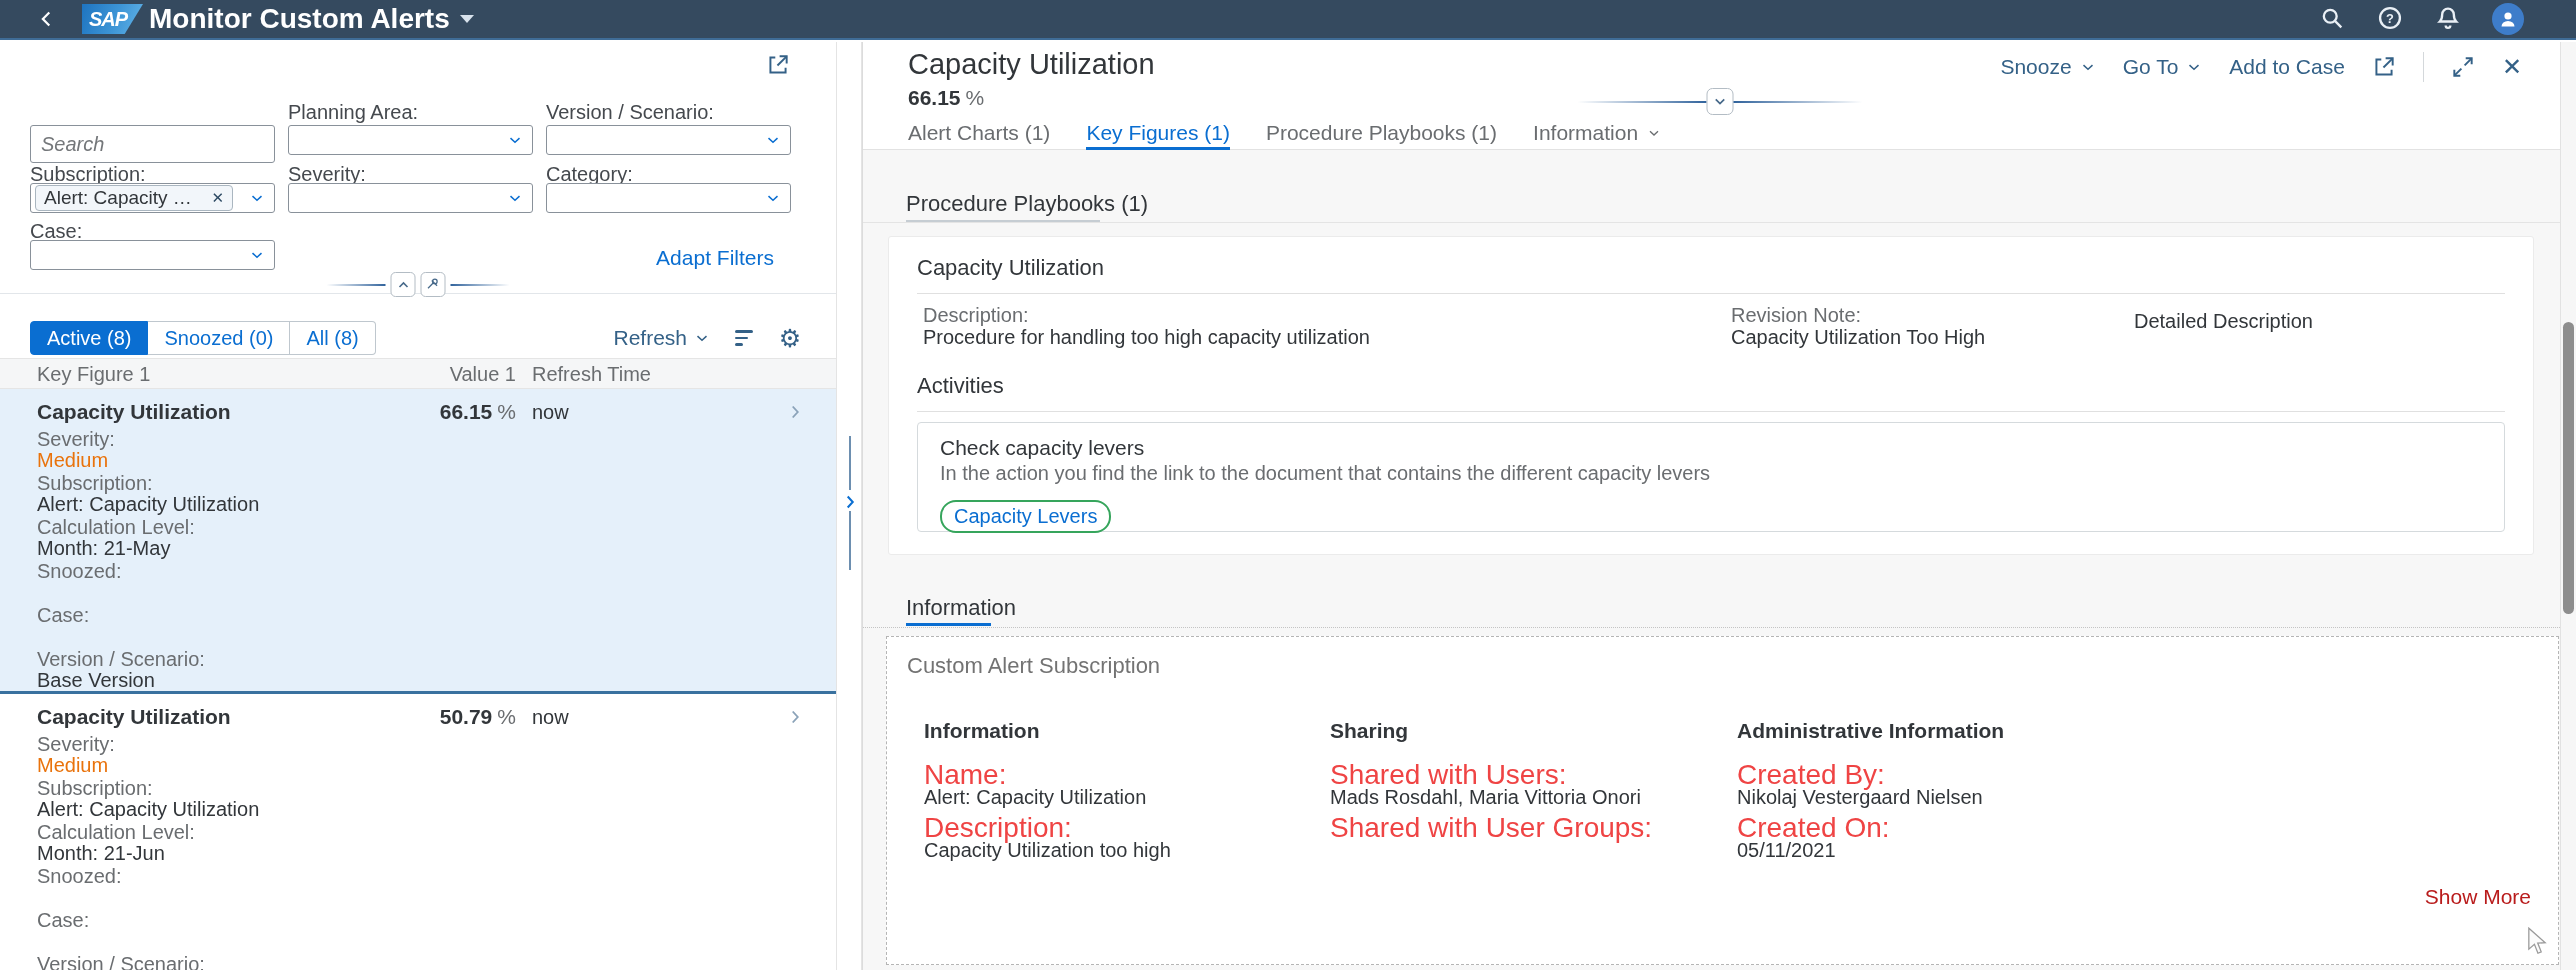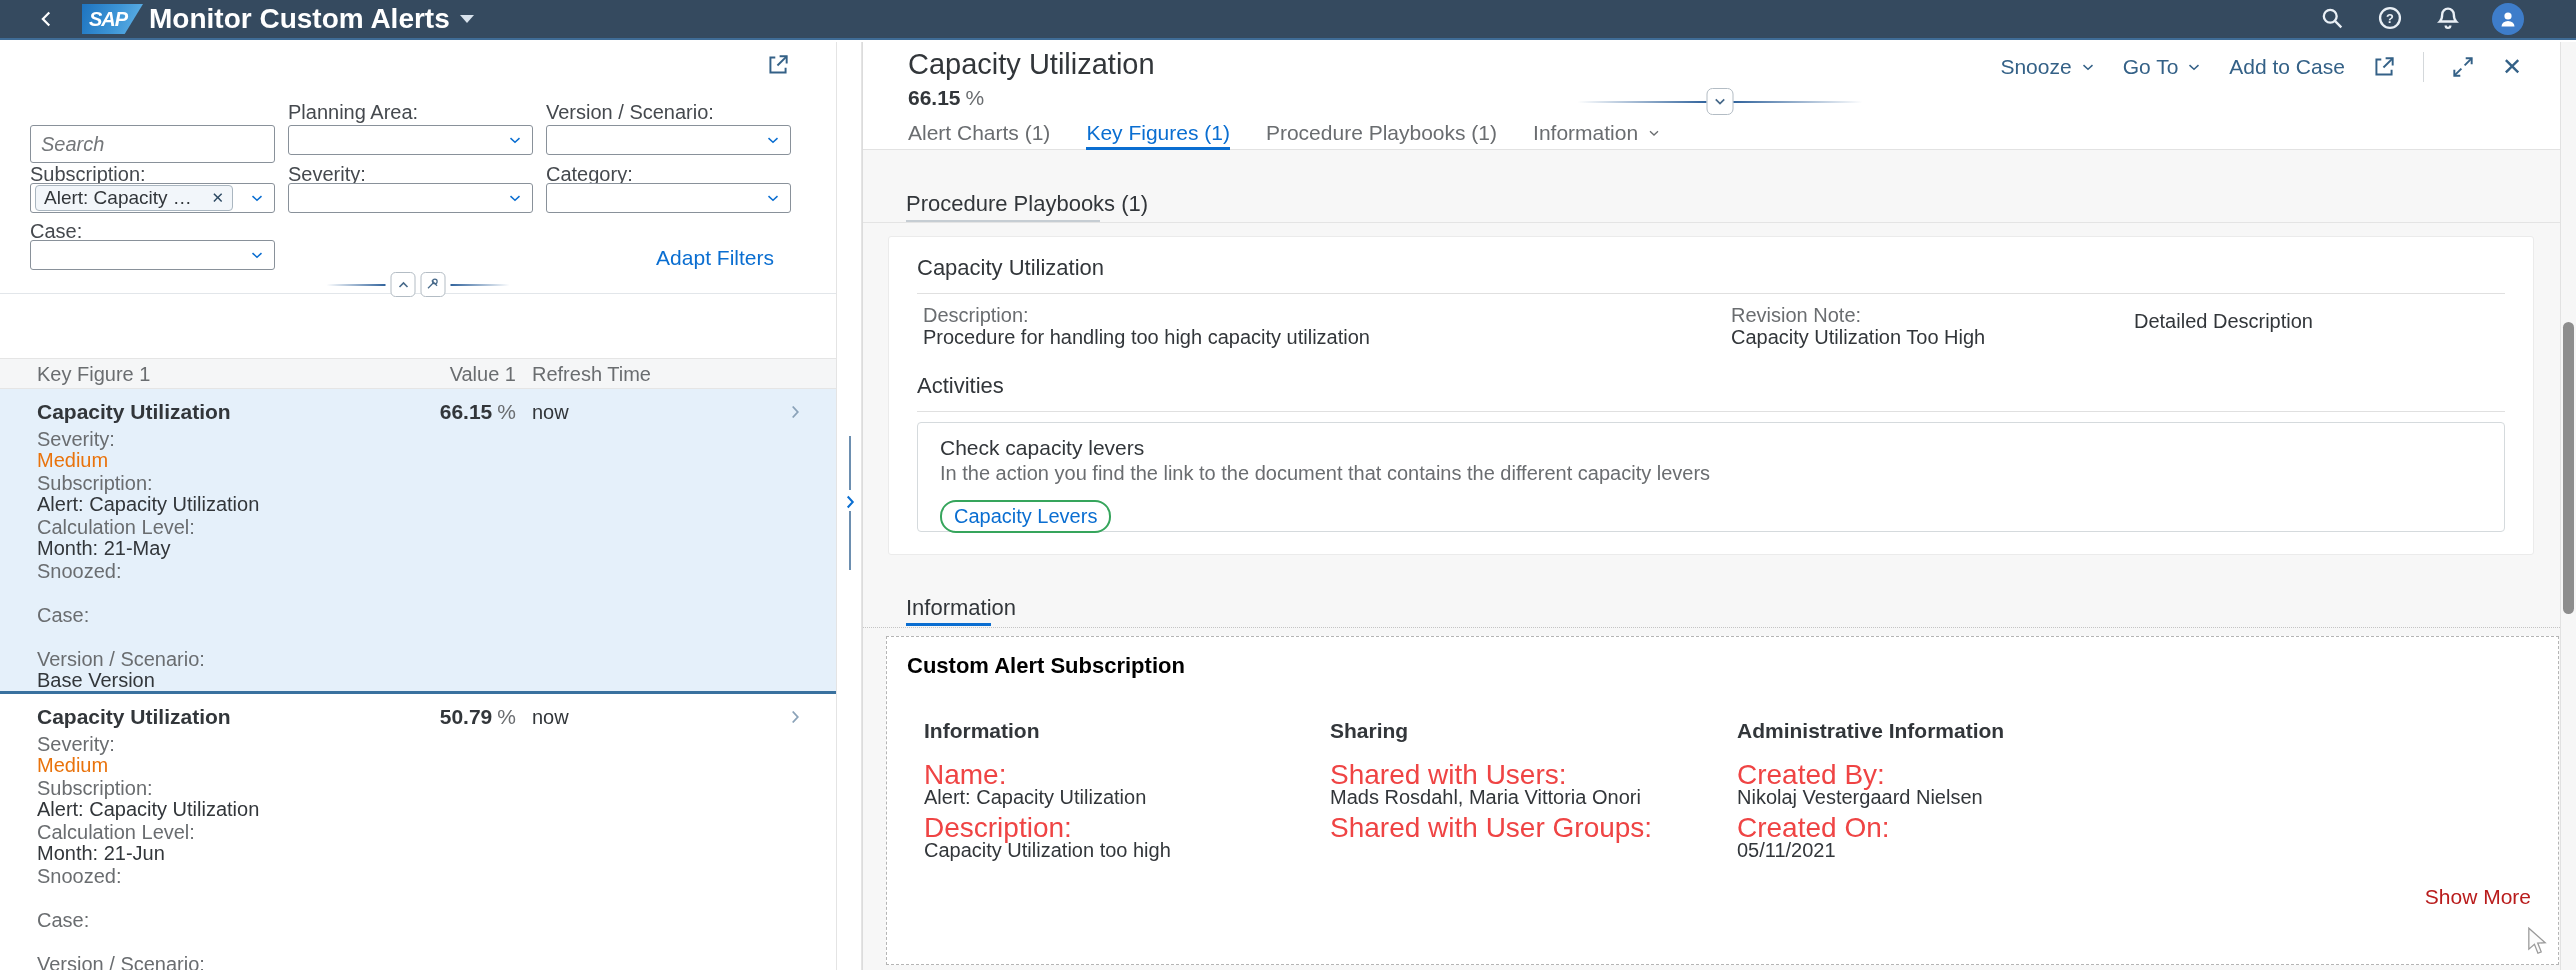--- a/index.html
+++ b/index.html
@@ -148,21 +148,21 @@
   .act-title { font-size: 22px; color: #32363a; margin-top: 4px; }
   .activity-card { margin-top: 10px; height: 110px; background: #fff; border: 1px solid #d5dadd;
     border-radius: 4px; padding: 14px 22px; }
   .ac-title { font-size: 21px; color: #32363a; line-height: 22px; }
   .ac-desc { font-size: 20px; color: #6a6d70; line-height: 22px; margin-top: 3px; }
   .green-btn { display: inline-block; margin-top: 16px; padding: 3px 12px; font-size: 20px;
     color: #0a6ed1; background: #fff; border: 2px solid #36a55c; border-radius: 16px; cursor: pointer; }
 
   .card2 { position: absolute; left: 23px; right: 17px; top: 486px; height: 329px;
     background: #fff; border: 1px dashed #b5b5b5; padding: 16px 0 0 20px; }
-  .cas-title { font-size: 22px; color: #000000; font-weight: bold; }
+  .cas-title { font-size: 22px; color: #737373; }
   .info-cols { position: absolute; left: 37px; top: 83px; display: grid; grid-template-columns: 406px 407px 495px; }
   .col-header { font-size: 21px; font-weight: bold; color: #32363a; line-height: 22px; margin-bottom: 22px; }
   .info-field { margin-bottom: 9px; }
   .info-field .lbl { font-size: 28px; color: #ef4444; line-height: 22px; }
   .info-field .val { font-size: 20px; color: #32363a; line-height: 22px; min-height: 22px; }
   .show-more { position: absolute; right: 27px; bottom: 55px; font-size: 21px; color: #b91c1c; cursor: pointer; }
 
   
   .scrollbar { position: absolute; right: 0; top: 42px; width: 16px; height: 929px;
     background: #f6f6f6; border-left: 1px solid #e2e2e2; }
@@ -285,20 +285,45 @@
       <div class="mini-btn">
         <svg width="15" height="15" viewBox="0 0 24 24" fill="none" stroke="currentColor" stroke-width="2">
             <circle cx="15" cy="7" r="3.6"></circle>
             <path d="M12.3 9.7 L4 18"></path>
             <path d="M10 5.5 l8.5 8.5"></path>
           </svg>
       </div>
     </div>
   </div>
 
+  <div class="list-toolbar">
+    <div class="seg">
+      <div class="seg-btn sel">Active (8)</div>
+      <div class="seg-btn">Snoozed (0)</div>
+      <div class="seg-btn">All (8)</div>
+    </div>
+    <div class="lt-right">
+      <div class="refresh-btn">
+        <span>Refresh</span>
+        <svg class="sm-chev" viewBox="0 0 24 24" fill="none" stroke="currentColor" stroke-width="2">
+            <path d="M6 9.5 L12 15 L18 9.5"></path>
+          </svg>
+      </div>
+      <div class="icon-btn">
+        <span class="filter-lines">
+            <i style="width:18px"></i>
+            <i style="width:13px"></i>
+            <i style="width:8px"></i>
+          </span>
+      </div>
+      <div class="icon-btn">
+          <span class="gear-glyph">⚙</span>
+        </div>
+    </div>
+  </div>
 
   <div class="tbl-head">
     <span class="c-name">Key Figure 1</span>
     <span class="c-val">Value 1</span>
     <span class="c-time">Refresh Time</span>
   </div>
 
   <div class="items">
 
     <div class="alert-item sel">

